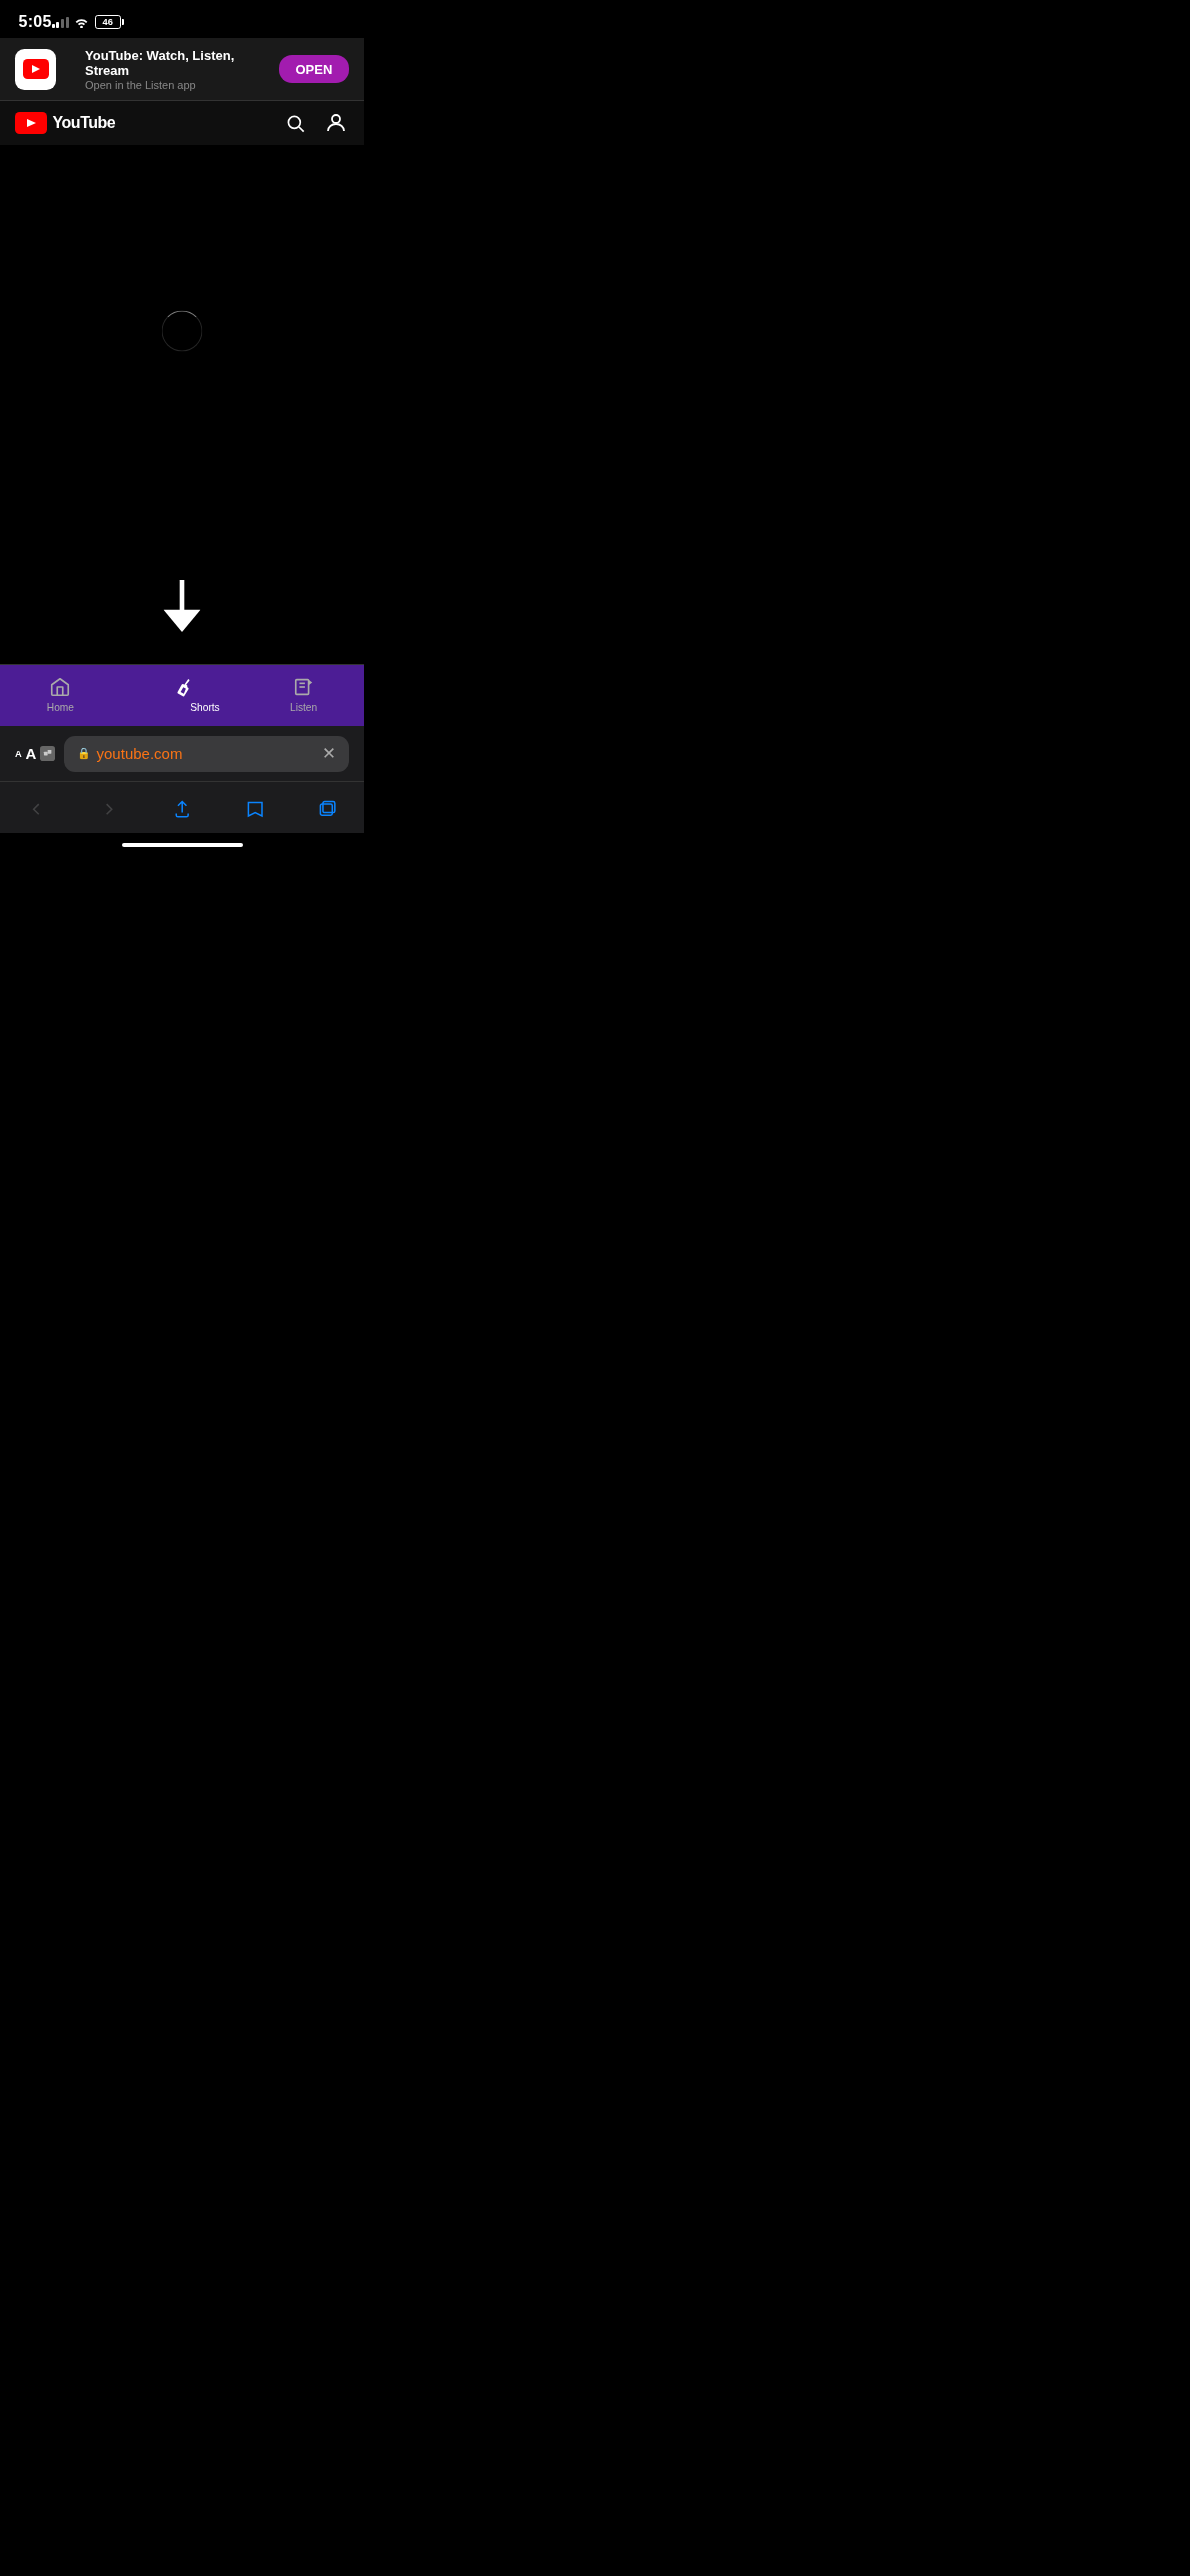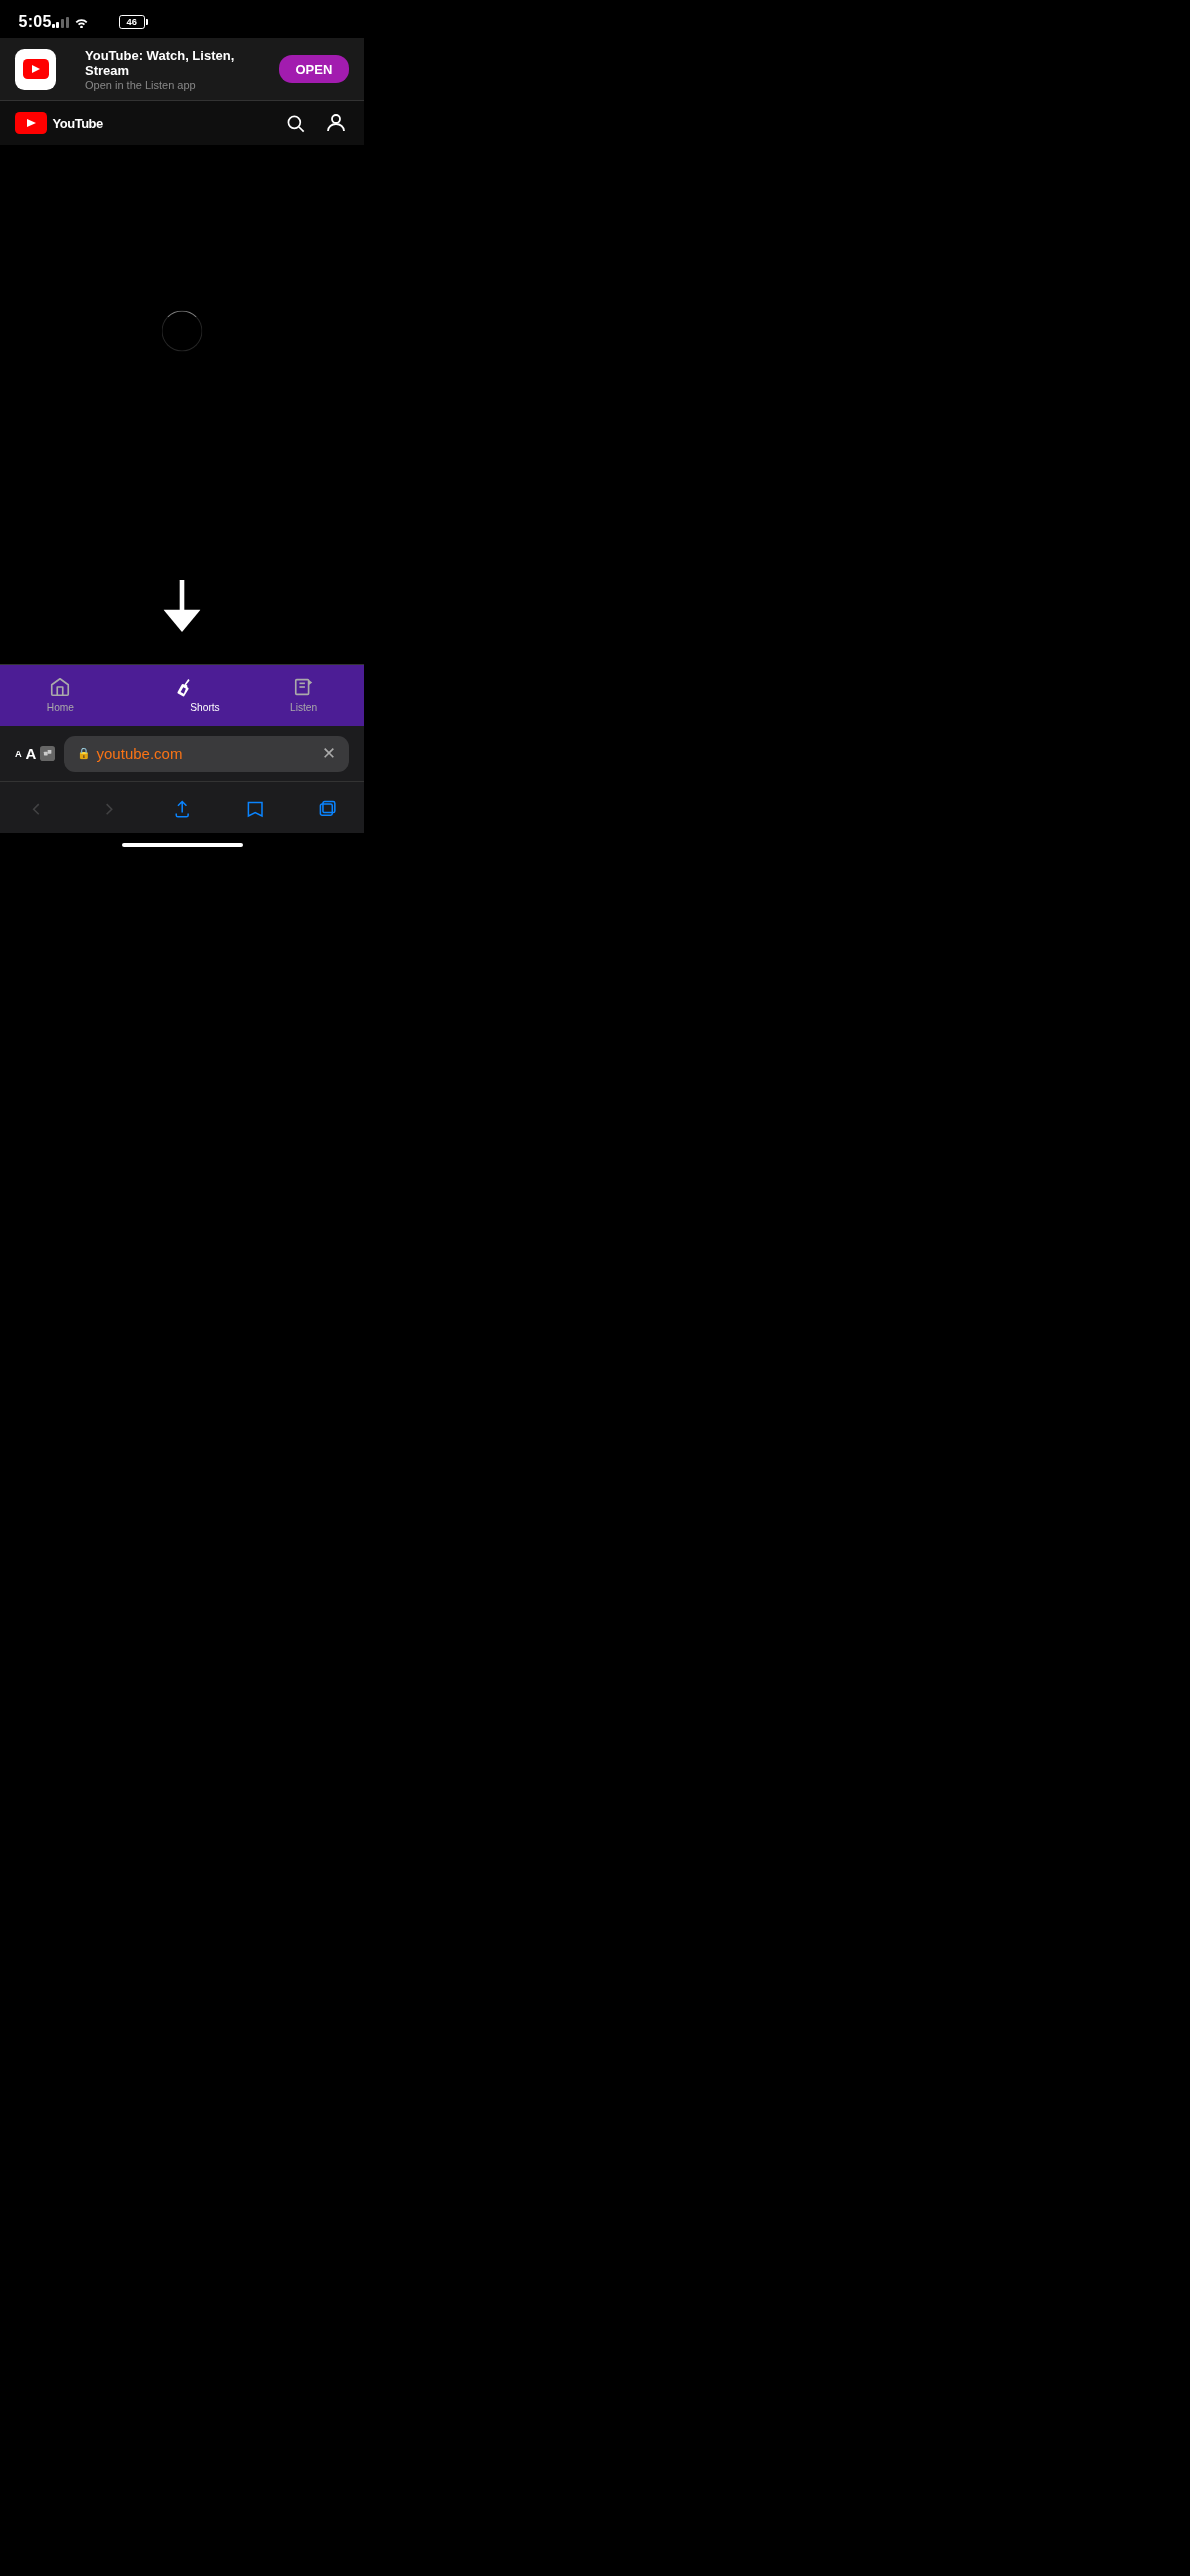--- a/index.html
+++ b/index.html
@@ -71,21 +71,20 @@
       border-radius: 2.8px;
       padding: 0.9px 2.8px;
       font-size: 9.3px;
       font-weight: 600;
       color: #fff;
       position: relative;
       display: flex;
       align-items: center;
       min-width: 26px;
       justify-content: center;
-      margin-left: 24px;
     }
 
     .battery-box::after {
       content: '';
       position: absolute;
       right: -4.6px;
       width: 2.8px;
       height: 5.6px;
       background: #fff;
       border-radius: 0 0.9px 0.9px 0;
@@ -189,21 +188,21 @@
       content: '';
       width: 0;
       height: 0;
       border-style: solid;
       border-width: 4.6px 0 4.6px 9.3px;
       border-color: transparent transparent transparent #fff;
       margin-left: 1.9px;
     }
 
     .yt-wordmark {
-      font-size: 13px;
+      font-size: 16px;
       font-weight: 700;
       color: #fff;
       letter-spacing: -0.5px;
     }
 
     .yt-header-icons {
       display: flex;
       gap: 15px;
       align-items: center;
     }

